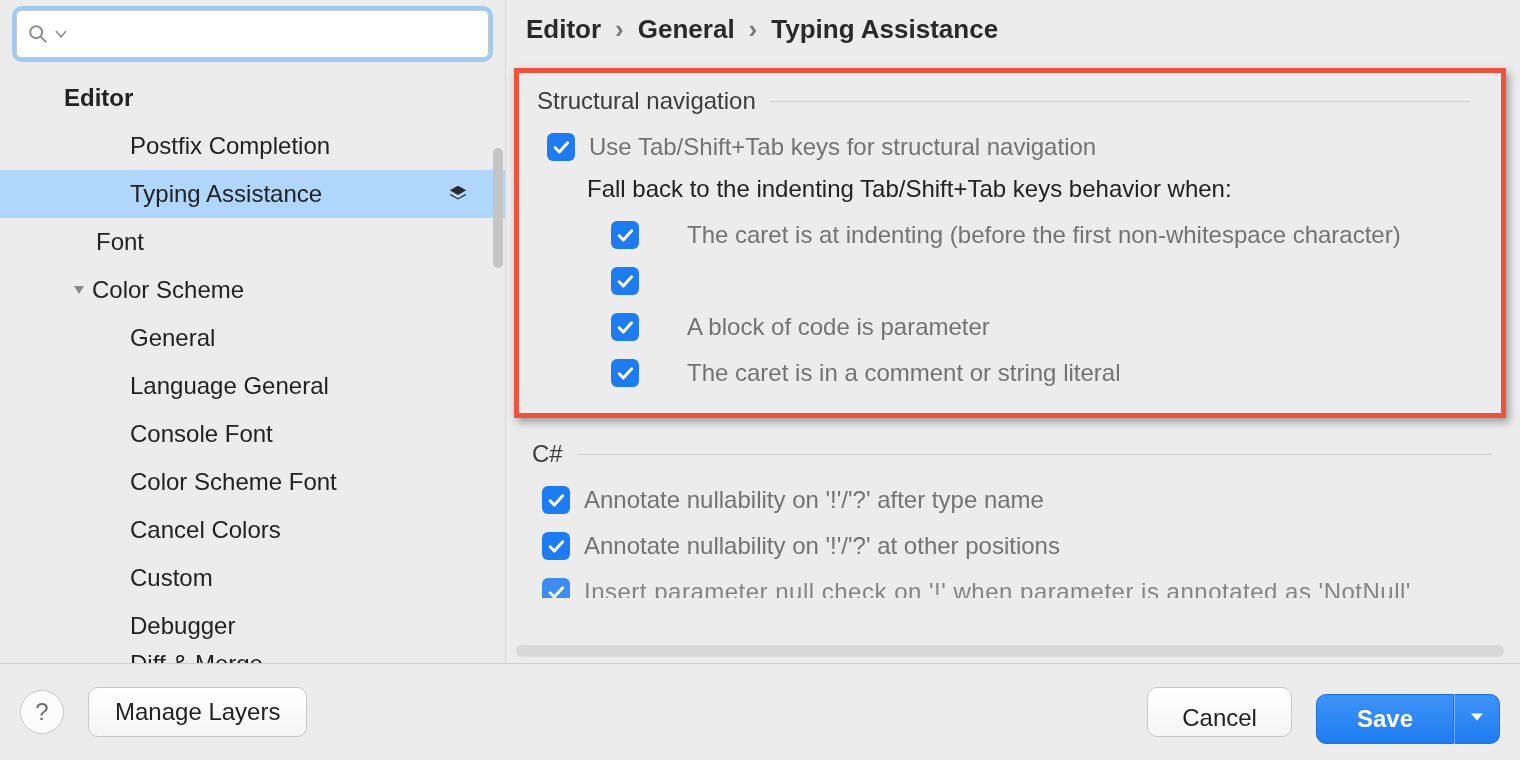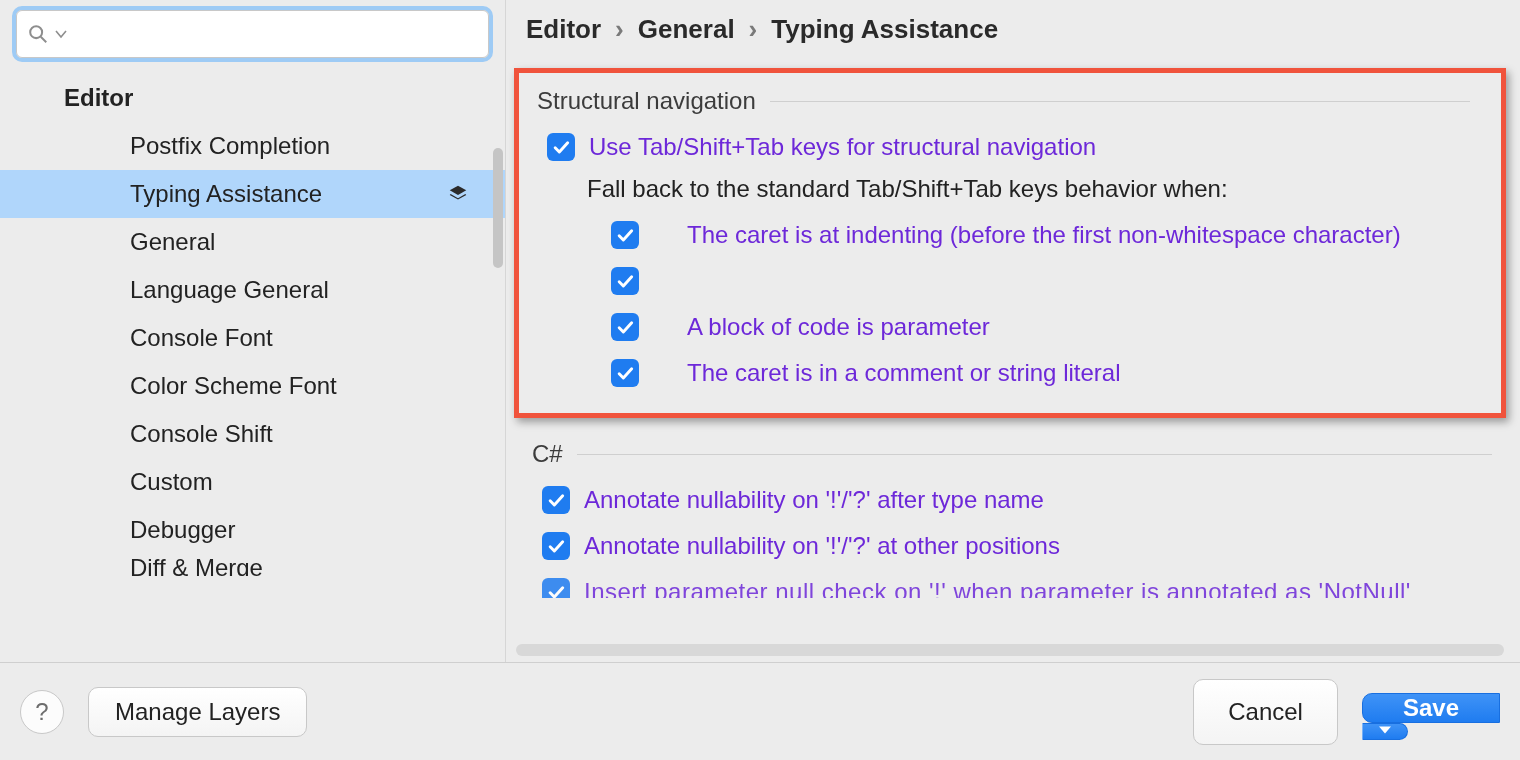--- a/index.html
+++ b/index.html
@@ -34,43 +34,43 @@
 
   .settings-body { flex: 1; overflow: hidden; position: relative; padding: 10px 14px 0 8px; }
 
   .highlight-box { border: 5px solid #f0533c; box-shadow: 3px 4px 8px rgba(0,0,0,0.35); background: #ececec; padding: 0 31px 26px 14px; margin-bottom: 22px; }
 
   .group { padding-top: 14px; }
   .group-header { display: flex; align-items: center; gap: 14px; padding-left: 4px; }
   .group-title { font-size: 24px; color: #3c3c3c; white-space: nowrap; }
   .group-line { flex: 1; height: 1px; background: #cfcfcf; }
 
-  .opt-row { display: flex; align-items: center; gap: 14px; font-size: 24px; color: #6d28d9; margin-top: 18px; }
+  .opt-row { display: flex; align-items: center; gap: 14px; font-size: 24px; color: #737373; margin-top: 18px; }
   .sub-label { font-size: 24px; color: #222; margin-top: 14px; margin-left: 54px; }
   .sub-opts { margin-left: 78px; }
   .sub-opts .opt-row { margin-top: 18px; gap: 48px; }
 
   .chk { width: 28px; height: 28px; border-radius: 6px; background: #1f7cf0; display: inline-flex; align-items: center; justify-content: center; flex: 0 0 28px; }
   .chk svg { width: 20px; height: 20px; }
 
   .csharp-block { padding: 0 14px 0 14px; }
   .csharp-block .group-header { padding-left: 4px; }
   .csharp-opts { margin-top: 4px; }
   .csharp-opts .opt-row { margin-top: 18px; }
   .csharp-opts .opt-row.cut { opacity: 0.85; overflow: hidden; height: 20px; align-items: flex-start; font-size: 24px; letter-spacing: 0.5px; }
 
   .content-hscroll { position: absolute; left: 10px; right: 16px; bottom: 6px; height: 12px; background: #d8d8d8; border-radius: 6px; }
 
   
   .footer { height: 98px; border-top: 1px solid #cfcfcf; background: #ececec; display: flex; align-items: center; padding: 0 20px; gap: 24px; }
   .help-btn { width: 44px; height: 44px; border-radius: 22px; border: 1px solid #c8c8c8; background: #fcfcfc; display: flex; align-items: center; justify-content: center; font-size: 24px; color: #6d6d6d; }
   .manage-btn { height: 50px; padding: 0 26px; border-radius: 10px; border: 1px solid #c8c8c8; background: linear-gradient(#ffffff,#f4f4f4); font-size: 24px; color: #222; }
   .spacer { flex: 1; }
-  .cancel-btn { height: 66px; padding: 16px 34px; border-radius: 10px; border: 1px solid #c8c8c8; background: linear-gradient(#ffffff,#f4f4f4); font-size: 24px; color: #222; }
-  .save-group { display: flex; height: 37px; flex-direction: column; }
+  .cancel-btn { height: 50px; padding: 16px 34px; border-radius: 10px; border: 1px solid #c8c8c8; background: linear-gradient(#ffffff,#f4f4f4); font-size: 24px; color: #222; }
+  .save-group { display: flex; height: 37px; }
   .save-btn { height: 50px; padding: 0 40px; border-radius: 10px 0 0 10px; border: 1px solid #186fe0; background: linear-gradient(#3f93f7,#1f7cf0); color: #fff; font-size: 24px; font-weight: 600; }
   .save-drop { width: 46px; height: 50px; border-radius: 0 10px 10px 0; border: 1px solid #186fe0; border-left: 1px solid rgba(255,255,255,0.35); background: linear-gradient(#3f93f7,#1f7cf0); display:flex; align-items:center; justify-content:center; }
   .save-drop svg { width: 16px; height: 12px; }
 
   button { cursor: pointer; font-family: inherit; }
 </style>
 </head>
 <body>
 
 <div class="content-area">
@@ -110,38 +110,51 @@
         <span class="tree-indent" style="width:130px"></span>
         <span class="label">Typing Assistance</span>
         <span class="layers-glyph">
           <svg viewBox="0 0 24 24" fill="#2b2b2b">
               <path d="M12 3 L21 8 L12 13 L3 8 Z"></path>
               <path d="M4 12 L12 16.5 L20 12 L21 13 L12 18 L3 13 Z"></path>
             </svg>
         </span>
       </div>
       <div class="tree-row">
+        <span class="tree-indent" style="width:96px"></span>
+        <span class="label">Font</span>
+      </div>
+      <div class="tree-row">
+        <span class="tree-indent" style="width:66px"></span>
+        <span class="chevron">
+          <svg width="14" height="12" viewBox="0 0 14 12">
+              <path d="M2 2 L12 2 L7 10 Z" fill="#8a8a8a"></path>
+            </svg>
+        </span>
+        <span class="label">Color Scheme</span>
+      </div>
+      <div class="tree-row">
         <span class="tree-indent" style="width:130px"></span>
         <span class="label">General</span>
       </div>
       <div class="tree-row">
         <span class="tree-indent" style="width:130px"></span>
         <span class="label">Language General</span>
       </div>
       <div class="tree-row">
         <span class="tree-indent" style="width:130px"></span>
         <span class="label">Console Font</span>
       </div>
       <div class="tree-row">
         <span class="tree-indent" style="width:130px"></span>
         <span class="label">Color Scheme Font</span>
       </div>
       <div class="tree-row">
         <span class="tree-indent" style="width:130px"></span>
-        <span class="label">Console Shift</span>
+        <span class="label">Cancel Colors</span>
       </div>
       <div class="tree-row">
         <span class="tree-indent" style="width:130px"></span>
         <span class="label">Custom</span>
       </div>
       <div class="tree-row">
         <span class="tree-indent" style="width:130px"></span>
         <span class="label">Debugger</span>
       </div>
       <div class="tree-row" style="height:22px;overflow:hidden;align-items:flex-start">
@@ -170,21 +183,21 @@
 
           <div class="opt-row" style="margin-left:14px">
             <span class="chk">
               <svg viewBox="0 0 24 24" fill="none" stroke="#fff" stroke-width="3.5" stroke-linecap="round" stroke-linejoin="round">
                   <polyline points="5 13 10 18 20 7"></polyline>
                 </svg>
             </span>
             <span>Use Tab/Shift+Tab keys for structural navigation</span>
           </div>
 
-          <div class="sub-label">Fall back to the standard Tab/Shift+Tab keys behavior when:</div>
+          <div class="sub-label">Fall back to the indenting Tab/Shift+Tab keys behavior when:</div>
 
           <div class="sub-opts">
             <div class="opt-row">
               <span class="chk">
                 <svg viewBox="0 0 24 24" fill="none" stroke="#fff" stroke-width="3.5" stroke-linecap="round" stroke-linejoin="round">
                     <polyline points="5 13 10 18 20 7"></polyline>
                   </svg>
               </span>
               <span>The caret is at indenting (before the first non-whitespace character)</span>
             </div>

